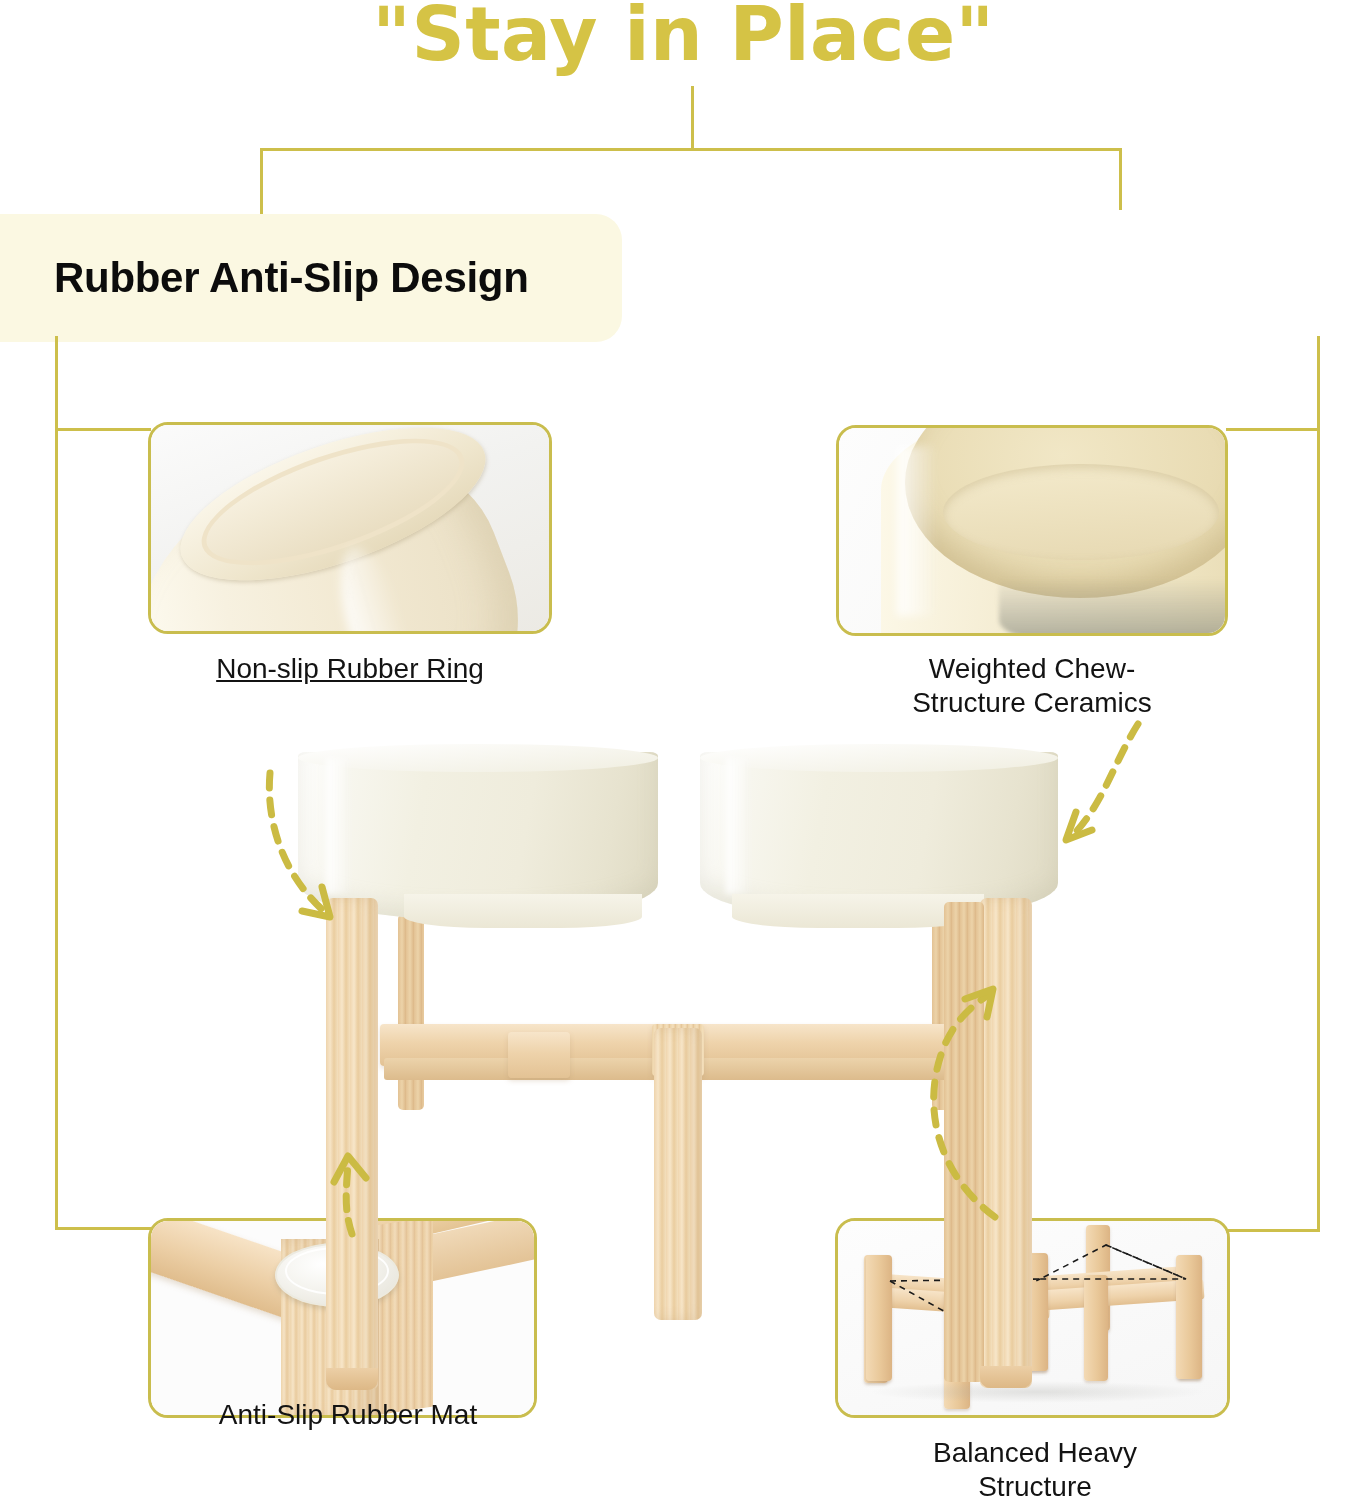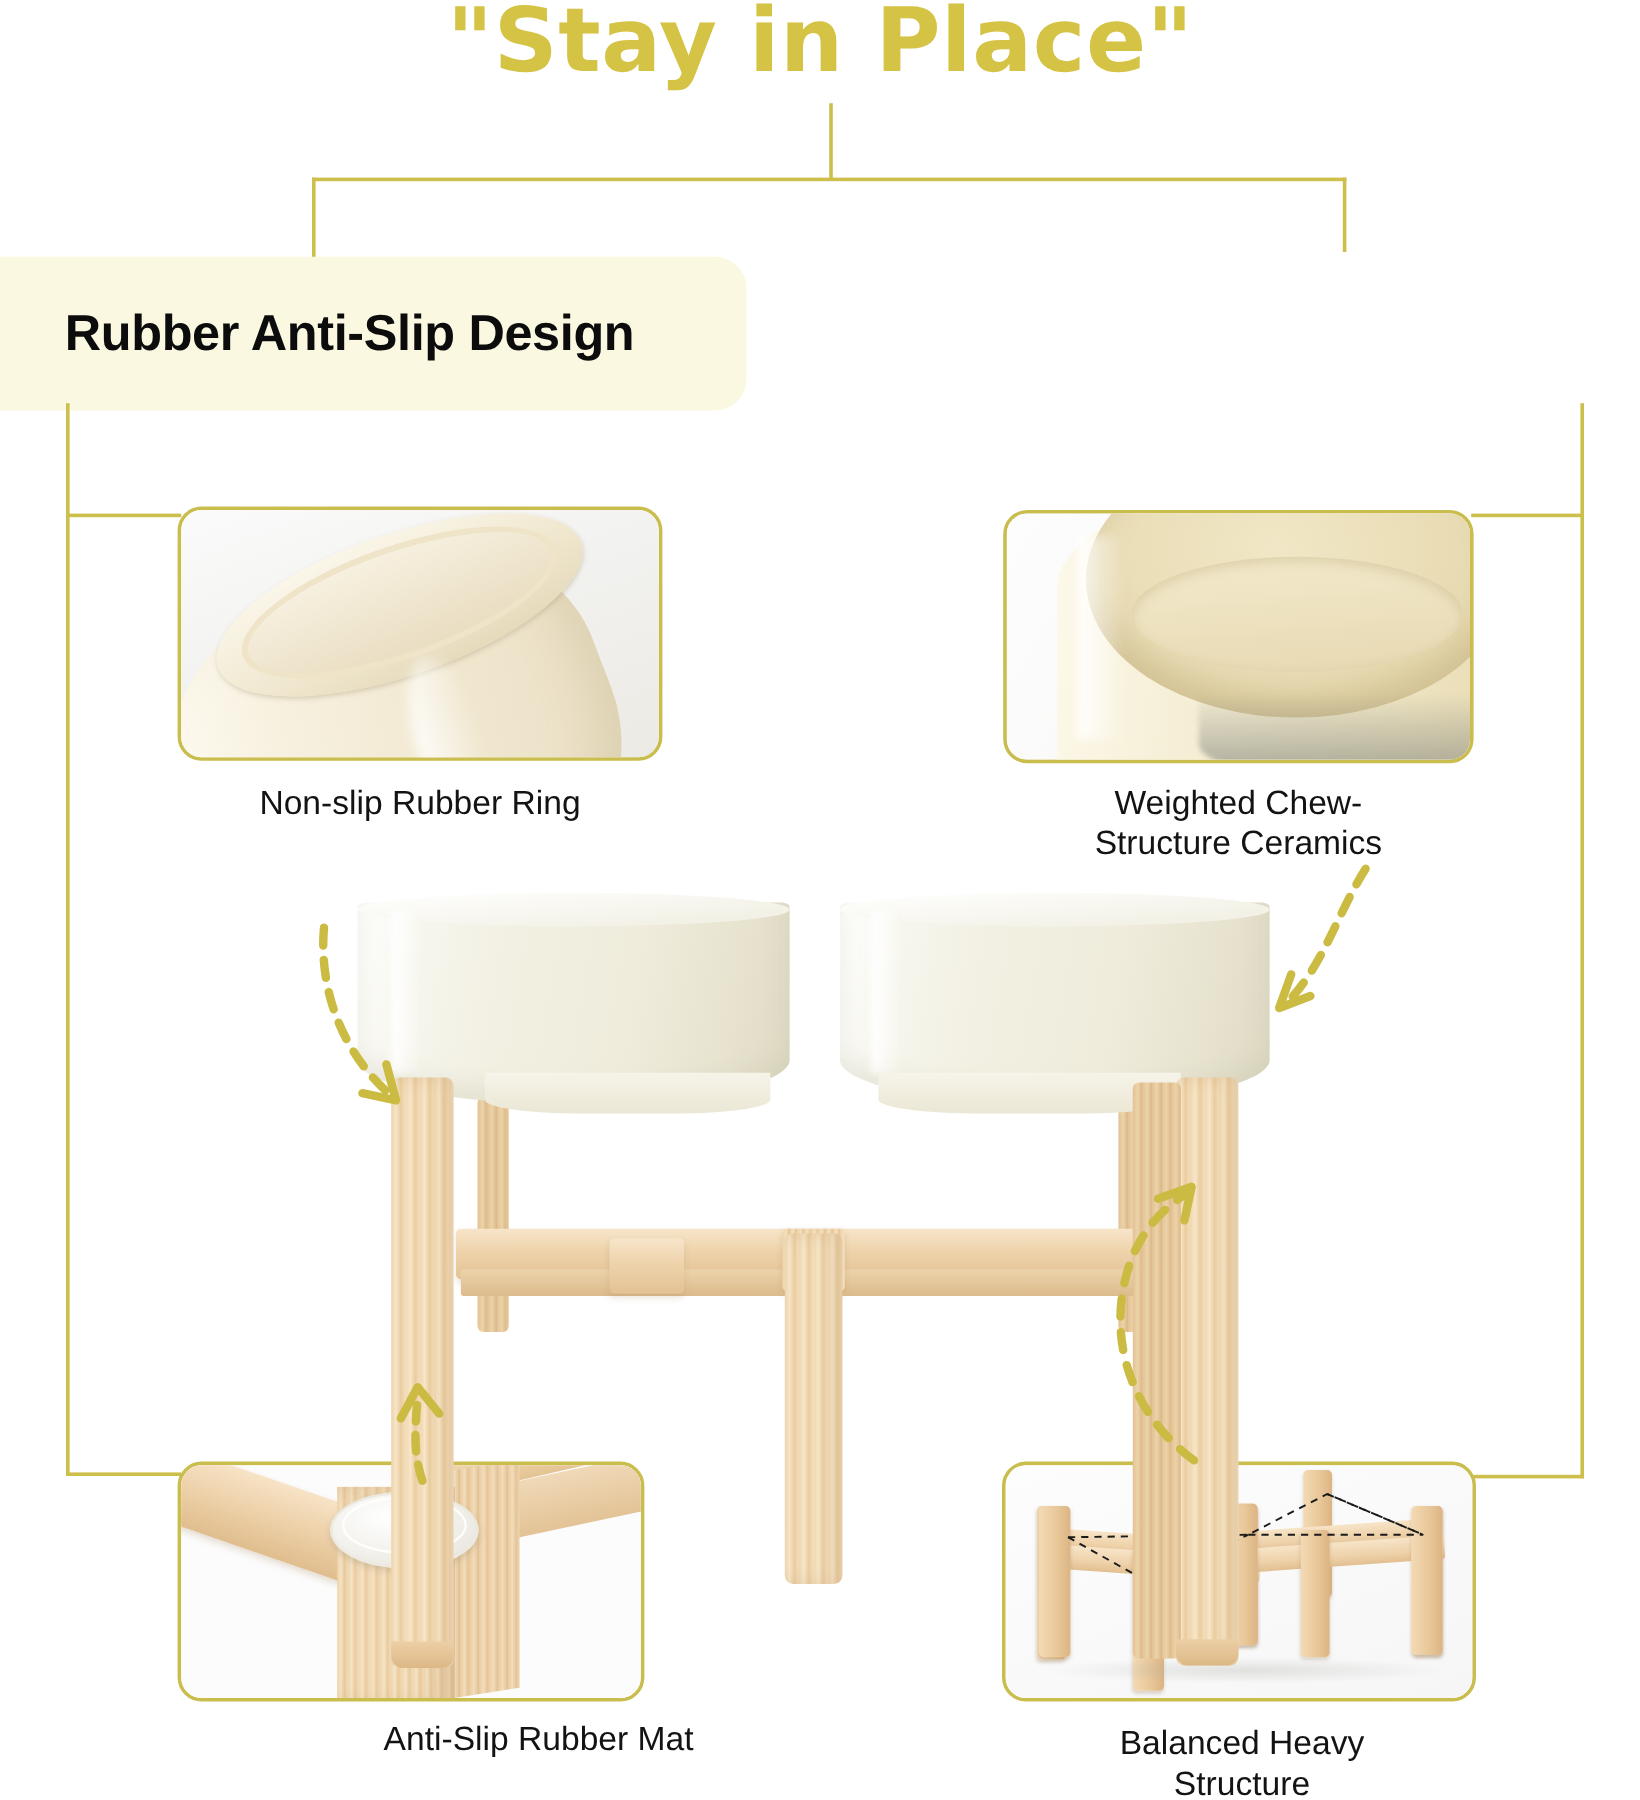--- a/index.html
+++ b/index.html
@@ -109,21 +109,21 @@
     transform: rotate(-19deg);
   }
   #ph1 .gloss {
     position: absolute;
     left: 196px; top: 120px; width: 54px; height: 150px;
     background: linear-gradient(90deg,rgba(255,255,255,.85),rgba(255,255,255,0));
     border-radius: 50%;
     transform: rotate(-16deg);
     filter: blur(5px);
   }
-  #cap1 { left: 120px; top: 652px; width: 460px; }
+  #cap1 { left: 120px; top: 652px; width: 460px; text-decoration: underline; }
 
   
   #ph2 { left: 836px; top: 425px; width: 392px; height: 211px; }
   #ph2 .bg { position: absolute; inset:0; background: linear-gradient(120deg,#fdfdfd,#f4f4f2); }
   #ph2 .body {
     position: absolute;
     left: 42px; top: -26px; width: 400px; height: 300px;
     background: linear-gradient(95deg,#fdf9e9 0%,#f4ecd2 35%,#efe5c3 70%,#e6d8ae 100%);
     border-radius: 54% 48% 18% 18% / 30% 30% 10% 10%;
   }
@@ -191,21 +191,21 @@
     border-radius: 50%;
     background: radial-gradient(ellipse at 38% 32%, #ffffff 0%, #f4f3ee 45%, #e4e1d6 100%);
     border: 2px solid #eceae0;
     box-shadow: 0 3px 5px rgba(170,155,125,.4);
   }
   #ph3 .pad2 {
     position: absolute; left: 134px; top: 26px; width: 104px; height: 48px;
     border-radius: 50%;
     border: 2px solid rgba(255,255,255,.9);
   }
-  #cap3 { left: 118px; top: 1432px; width: 460px; text-align: right; }
+  #cap3 { left: 118px; top: 1398px; width: 460px; }
 
   
   #ph4 { left: 835px; top: 1218px; width: 395px; height: 200px; }
   #ph4 .bg { position: absolute; inset:0; background: linear-gradient(160deg,#fdfdfd,#f6f6f6); }
   .bpost {
     position: absolute;
     background: linear-gradient(90deg,#f3dab5,#e9c899 55%,#dcb484);
     border-radius: 4px;
     box-shadow: 0 2px 3px rgba(160,130,95,.3);
   }

